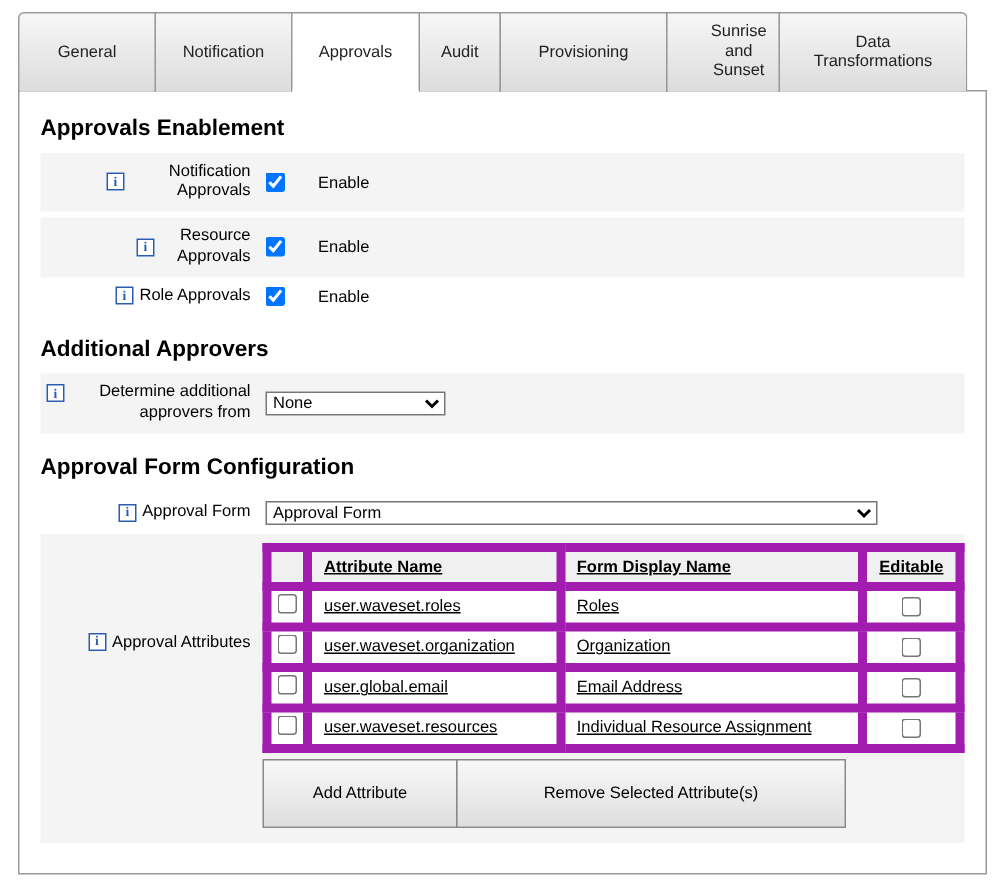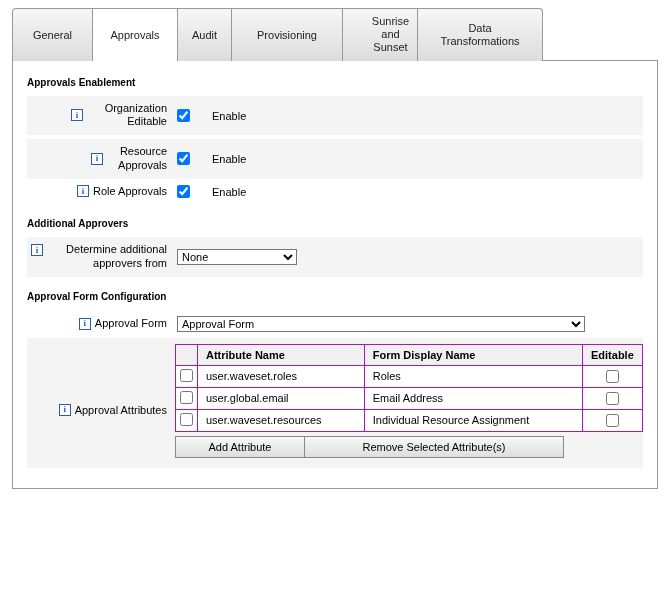--- a/index.html
+++ b/index.html
@@ -29,21 +29,21 @@
     text-align: center;
     font-size: 11px;
     color: #222;
     display: flex;
     align-items: center;
     justify-content: center;
     min-height: 42px;
     cursor: pointer;
     margin-right: -1px;
   }
-  .tab:first-child { width: 81px; }
+  .tab:first-child { width: 92px; }
   .tab.notification { width: 92px; }
   .tab.approvals-tab { width: 86px; background: #fff !important; position: relative; z-index: 2; }
   .tab.audit { width: 55px; }
   .tab.provisioning { width: 112px; }
   .tab.sunrise { width: 76px; line-height: 1.2; }
   .tab.data-trans { width: 126px; line-height: 1.2; border-top-right-radius: 4px; }
   .tab:first-child { border-top-left-radius: 4px; }
 
   .panel {
     border: 1px solid #999;
@@ -55,21 +55,21 @@
   
   .tab.approvals-tab::after {
     content: "";
     position: absolute;
     left: 0; right: 0; bottom: -1px;
     height: 2px;
     background: #fff;
   }
 
   h3.section {
-    font-size: 10px;
+    font-size: 15px;
     font-weight: bold;
     margin: 14px 0 8px 0;
   }
   h3.section.first { margin-top: 6px; }
 
   .form-rows { width: 100%; }
   .row {
     display: flex;
     align-items: center;
     padding: 6px 0;
@@ -135,76 +135,78 @@
     justify-content: flex-end;
     gap: 4px;
   }
   .attr-table-col { flex: 1; }
 
   table.attr {
     border-collapse: collapse;
     width: 100%;
   }
   table.attr th, table.attr td {
-    border: 1px solid #a21caf;
+    border: 6px solid #a21caf;
     font-size: 11px;
     padding: 4px 8px;
     text-align: left;
     background: #fff;
+    text-decoration: underline;
   }
   table.attr th {
     background: #f0f0f0;
     font-weight: bold;
   }
   table.attr td.sel, table.attr th.sel { width: 20px; padding: 2px 4px; text-align: center; }
   table.attr td.edit, table.attr th.edit { width: 60px; text-align: left; }
   table.attr td.edit input { display: block; margin: 0 auto; }
 
   .btn-row {
     display: flex;
     margin-top: 4px;
   }
   button.btn {
     font-family: inherit;
     font-size: 11px;
-    padding: 4px 14px;
+    padding: 16px 14px;
     border: 1px solid #888;
     background: linear-gradient(#f8f8f8, #dedede);
     cursor: pointer;
   }
   button.btn.add { width: 130px; }
   button.btn.remove { width: 260px; margin-left: -1px; }
 
   .attr-section-wrap { background: #f4f4f4; padding: 6px 0 10px 0; }
 </style>
 </head>
 <body>
 
 <div class="page">
   <div class="tabs">
     <div class="tab">General</div>
+    <div class="tab notification">Notification</div>
     <div class="tab approvals-tab">Approvals</div>
     <div class="tab audit">Audit</div>
     <div class="tab provisioning">Provisioning</div>
     <div class="tab sunrise" style="white-space:pre-line;padding-left:21px;">Sunrise
 and
 Sunset</div>
     <div class="tab data-trans" style="white-space:pre-line;">Data
 Transformations</div>
   </div>
 
   <div class="panel">
 
     <h3 class="section first">Approvals Enablement</h3>
 
     <div class="form-rows">
       <div class="row shaded">
         <div class="label-col">
           <span class="info-icon">i</span>
-          <span class="lbl" style="width:80px;">Organization Editable</span>
+          <span class="lbl" style="width:80px;">Notification Approvals</span>
         </div>
         <div class="field-col">
           <input type="checkbox" checked="" style="">
           <span>Enable</span>
         </div>
       </div>
 
       <div class="row shaded" style="margin-top:4px;">
         <div class="label-col">
           <span class="info-icon">i</span>
@@ -276,20 +278,28 @@
               <tr>
                 <td class="sel"><input type="checkbox" style=""></td>
                 <td>user.waveset.roles</td>
                 <td>Roles</td>
                 <td class="edit">
                     <input type="checkbox" style="">
                   </td>
               </tr>
               <tr>
                 <td class="sel"><input type="checkbox" style=""></td>
+                <td>user.waveset.organization</td>
+                <td>Organization</td>
+                <td class="edit">
+                    <input type="checkbox" style="">
+                  </td>
+              </tr>
+              <tr>
+                <td class="sel"><input type="checkbox" style=""></td>
                 <td>user.global.email</td>
                 <td>Email Address</td>
                 <td class="edit">
                     <input type="checkbox" style="">
                   </td>
               </tr>
               <tr>
                 <td class="sel"><input type="checkbox" style=""></td>
                 <td>user.waveset.resources</td>
                 <td>Individual Resource Assignment</td>

